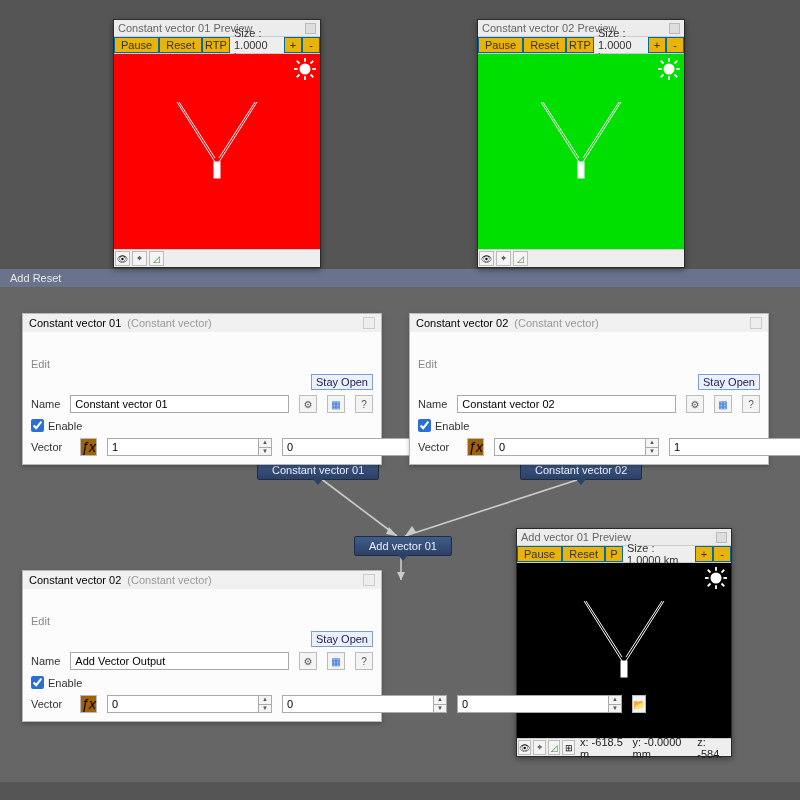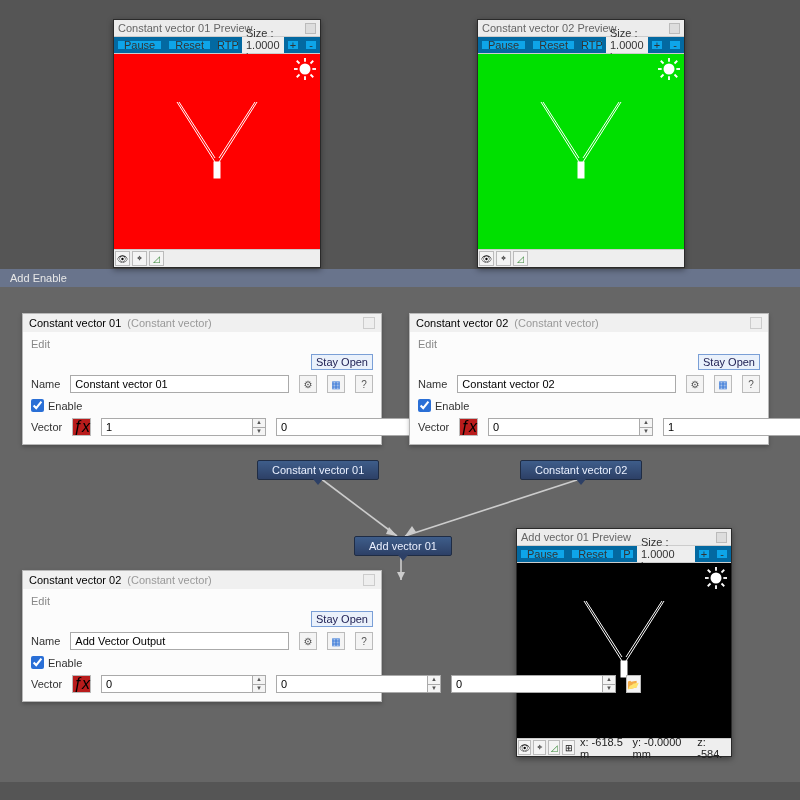--- a/index.html
+++ b/index.html
@@ -19,21 +19,21 @@
     display:flex; align-items:center;
     padding: 0 4px;
   }
   .preview .titlebar span { color:#666; flex:1; }
   .preview .titlebar .close { width:11px;height:11px;background:#ddd;border:1px solid #bbb; }
   .preview .toolbar {
     display:flex; align-items:stretch; height:18px;
     background:#eee; border-top:1px solid #ccc; border-bottom:1px solid #ccc;
   }
   .preview .toolbar button, .preview .toolbar .sq {
-    height:100%; background:#0ea5e9; border:4px solid #0369a1;
+    height:100%; background:#eab308; border:1px solid #0369a1;
     padding:0 6px; display:flex;align-items:center;justify-content:center;
     color:#333;
   }
   .preview .toolbar .sizelabel { color:#333; display:flex;align-items:center;padding:0 4px; flex:1; }
   .preview .toolbar .sq { width:18px; padding:0; }
   .preview .canvas {
     width:100%; height:195px; position:relative;
     display:flex; align-items:center; justify-content:center;
   }
   .preview .footer {
@@ -60,21 +60,21 @@
     border:1px solid #b8b8b8;
     box-shadow: 0 2px 4px rgba(0,0,0,.25);
   }
   .panel .head {
     background:#f0f0f0; height:18px;
     display:flex; align-items:center; padding:0 6px; gap:6px;
   }
   .panel .head .type { color:#999; }
   .panel .head .spacer { flex:1; }
   .panel .head .close { width:12px;height:12px;background:#eee;border:1px solid #ccc; }
-  .panel .edit { color:#888; padding:6px 8px 2px; }
+  .panel .edit { color:#888; padding:6px 8px 2px;margin-top:20px; }
   .panel .stayrow { display:flex; justify-content:flex-end; padding:2px 8px 2px; }
   .panel .stay { border:1px solid #7a9fd6; background:#eaf1fb; color:#225; padding:1px 4px; }
   .panel .row { display:flex; align-items:center; gap:10px; padding:3px 8px; }
   .panel label { color:#333; }
   .panel input[type=text] {
     flex:1; height:18px; border:1px solid #aaa; padding:0 4px; background:#fff;
   }
   .panel .cbx { display:flex;align-items:center;gap:4px; }
   .panel .cbx input { accent-color:#2a6fd6; }
   .panel .iconbtn {
@@ -87,22 +87,22 @@
   .panel .numfield input {
     flex:1; height:18px; border:1px solid #aaa; border-right:none; padding:0 4px;
   }
   .panel .numfield .spin {
     width:14px; height:18px; border:1px solid #aaa; background:#f4f4f4;
     display:flex; flex-direction:column;
   }
   .panel .numfield .spin div { flex:1; font-size:6px; text-align:center; line-height:7px;color:#555; }
   .panel .numfield .spin div + div { border-top:1px solid #aaa; }
   .panel .fx {
-    width:26px;height:18px;border:1px solid #bbb;background:#b91c1c;
-    display:flex;align-items:center;justify-content:center;font-style:italic;font-size:16px;
+    width:26px;height:18px;border:1px solid #bbb;background:#a16207;
+    display:flex;align-items:center;justify-content:center;font-style:italic;font-size:14px;margin-left:8px;
   }
 
   
   .section {
     position:absolute; left:0; right:0;
     background:#69748c;
     color:#e8e8e8;
     height:18px; display:flex;align-items:center;padding:0 10px;
   }
   .workspace {
@@ -123,21 +123,21 @@
   .node .tri { position:absolute; left:50%; bottom:-6px; transform:translateX(-50%);
     width:0;height:0;border-left:5px solid transparent;border-right:5px solid transparent;border-top:6px solid #2d4066; }
   svg.wires { position:absolute; pointer-events:none; }
   svg.wires line { stroke:#ccc; stroke-width:1.6; }
   svg.wires polygon { fill:#ccc; }
 </style>
 </head>
 <body>
 
 <div class="section" style="top:269px;">
-  <span>Add Enable</span>
+  <span>Add Reset</span>
 </div>
 <div class="workspace" style="top:287px; bottom:18px;"></div>
 
 <svg class="wires" style="left:0;top:0;" width="800" height="800">
   <line x1="320" y1="478" x2="397" y2="536"></line>
   <polygon points="397,536 389,527 386,534"></polygon>
   <line x1="583" y1="478" x2="405" y2="536"></line>
   <polygon points="405,536 412,526 416,532"></polygon>
   <line x1="401" y1="556" x2="401" y2="580"></line>
   <polygon points="401,580 397,572 405,572"></polygon>

